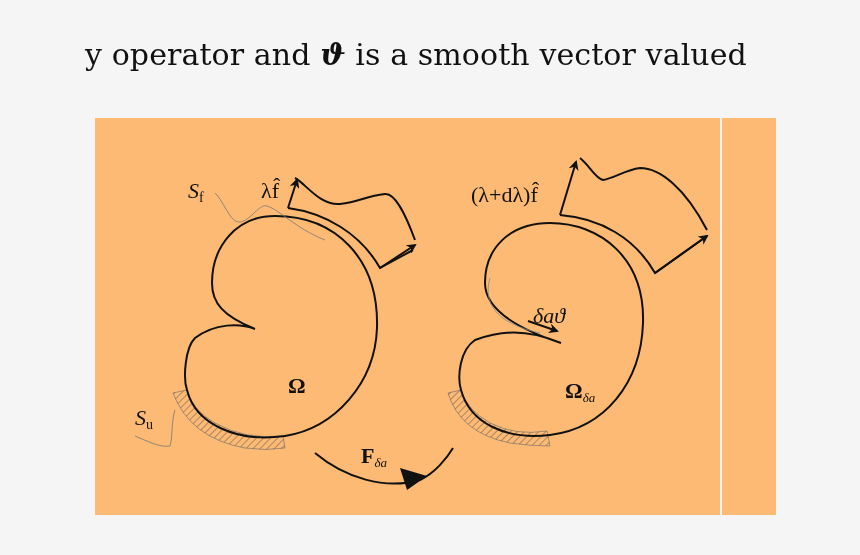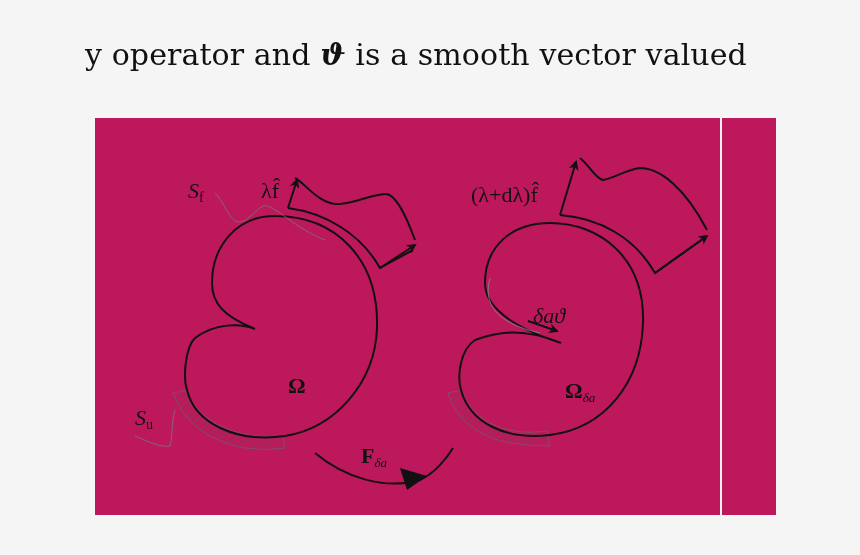--- a/index.html
+++ b/index.html
@@ -30,21 +30,21 @@
     .line2 { left: 91px; top: 83px; }
     .theta { font-weight: bold; font-style: italic; }
     .math-i { font-style: italic; }
     .sub { font-size: 18px; vertical-align: -6px; font-style: italic; }
     .figure {
       position: absolute;
       left: 95px;
       top: 118px;
       width: 681px;
       height: 397px;
-      background: #be185d;
+      background: #fdba74;
     }
     .figure-divider {
       position: absolute;
       left: 625px;
       top: 0;
       width: 2px;
       height: 397px;
       background: #f3f3f3;
     }
     svg { position: absolute; left: 0; top: 0; }

